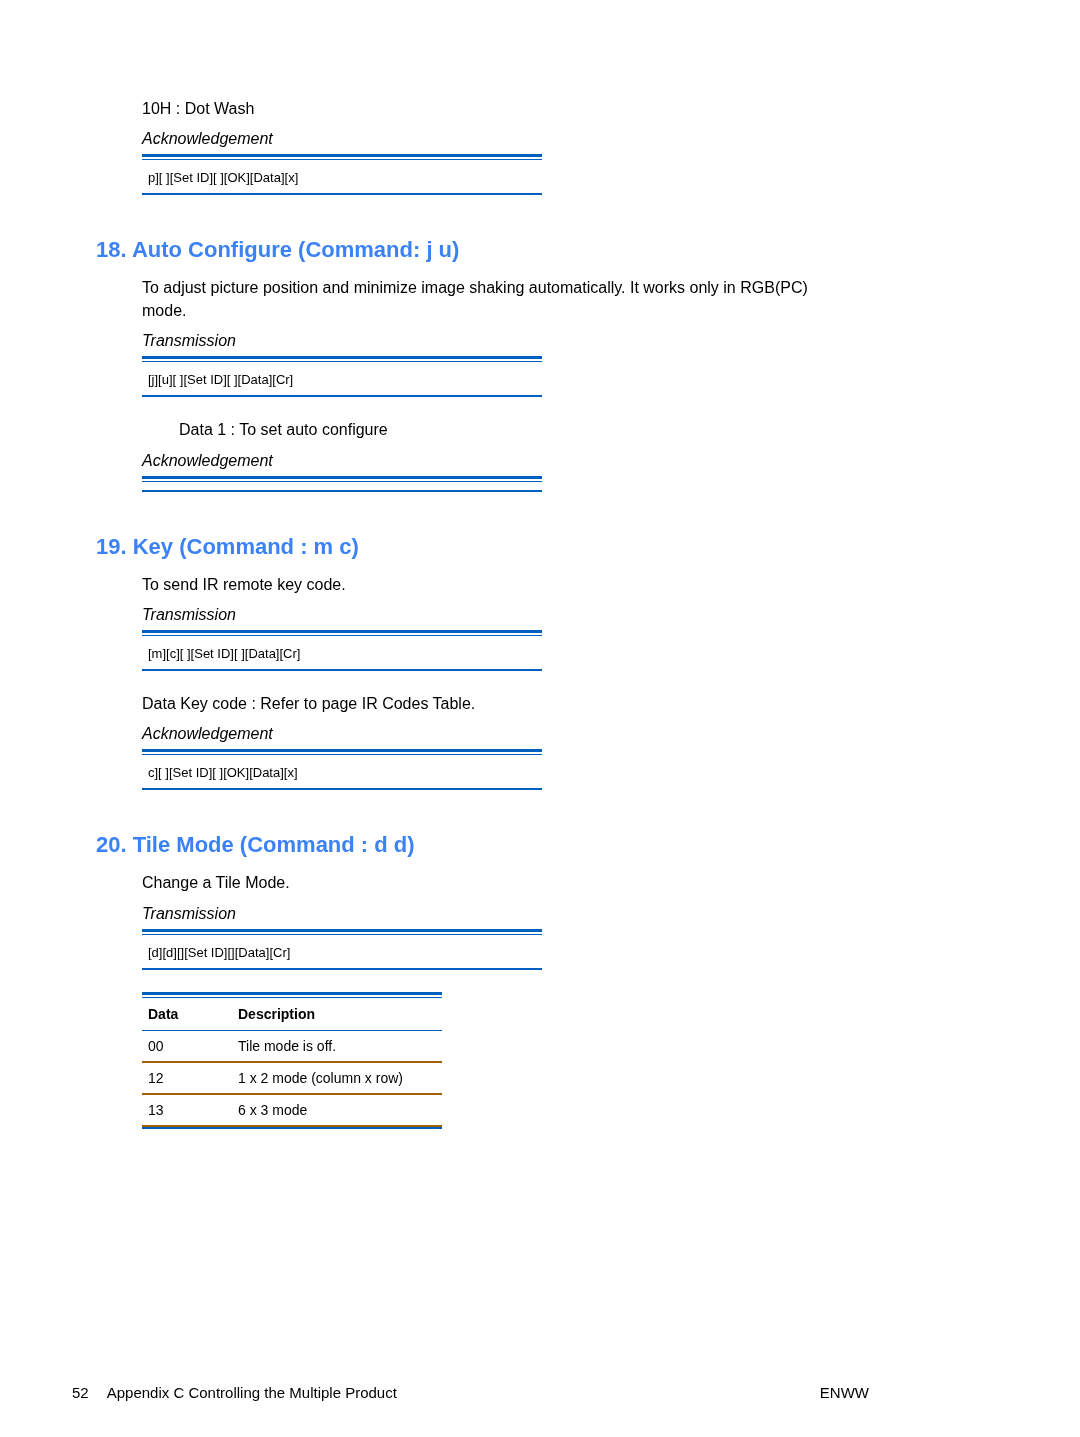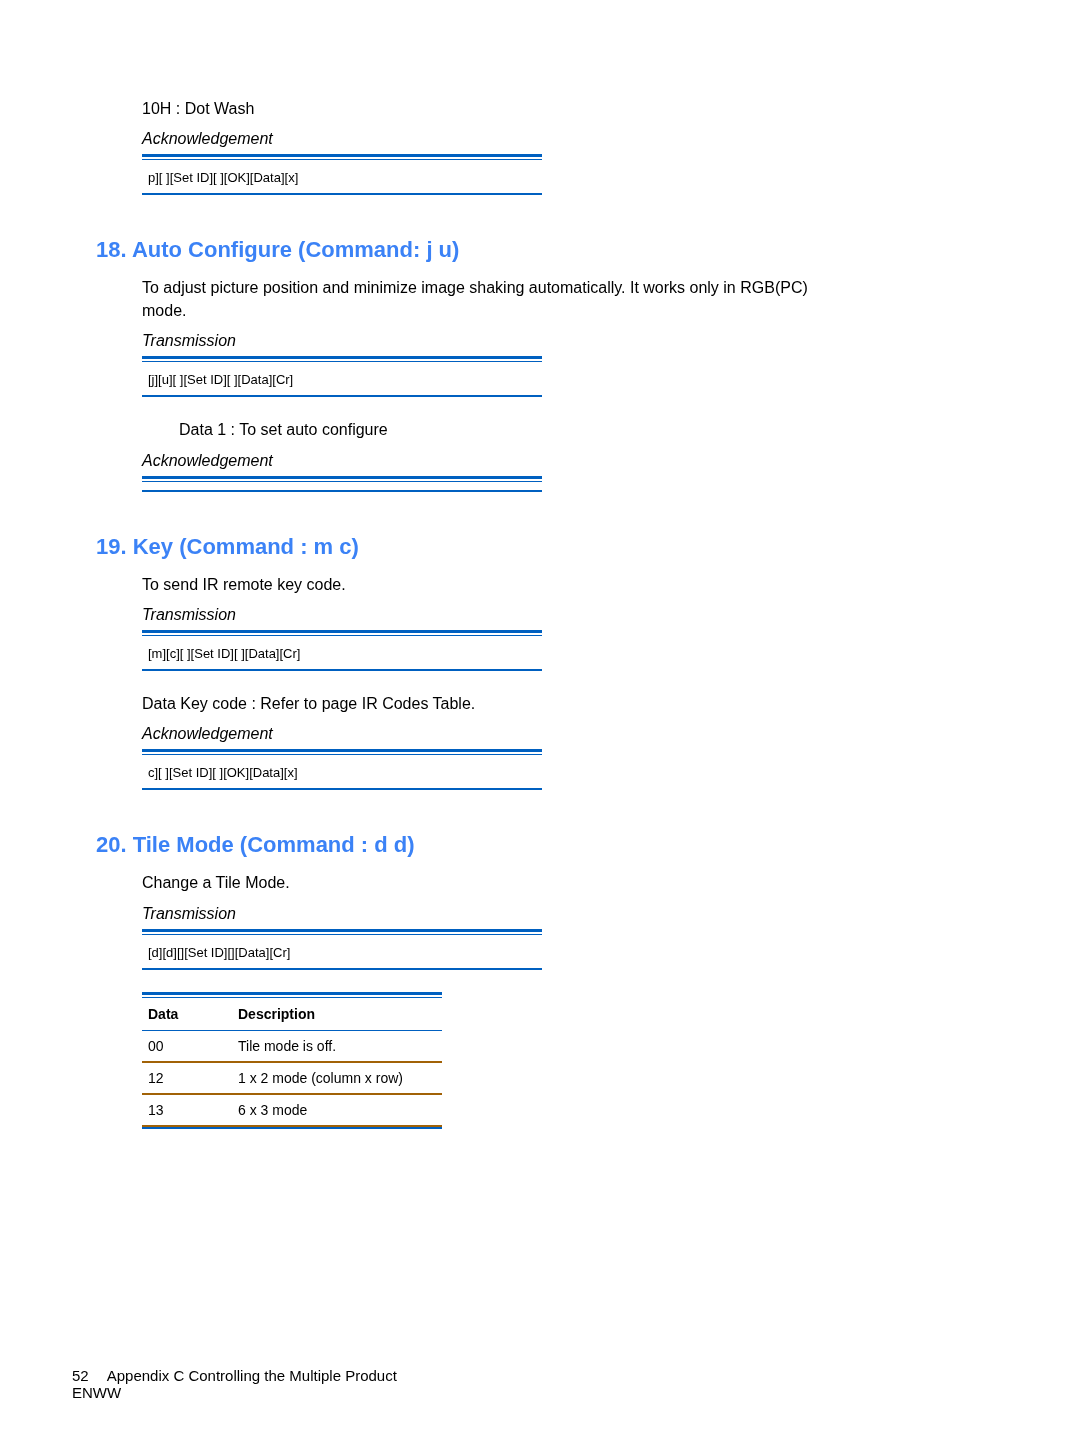--- a/index.html
+++ b/index.html
@@ -97,21 +97,20 @@
     background: #0060c0;
   }
   .footer {
     position: absolute;
     bottom: 36px;
     left: 72px;
     right: 72px;
     display: flex;
     justify-content: space-between;
     font-size: 15px;
-    flex-direction: column;
   }
   .footer .left {
     display: flex;
     gap: 18px;
   }
 </style>
 </head>
 <body>
 
 <div class="page">

